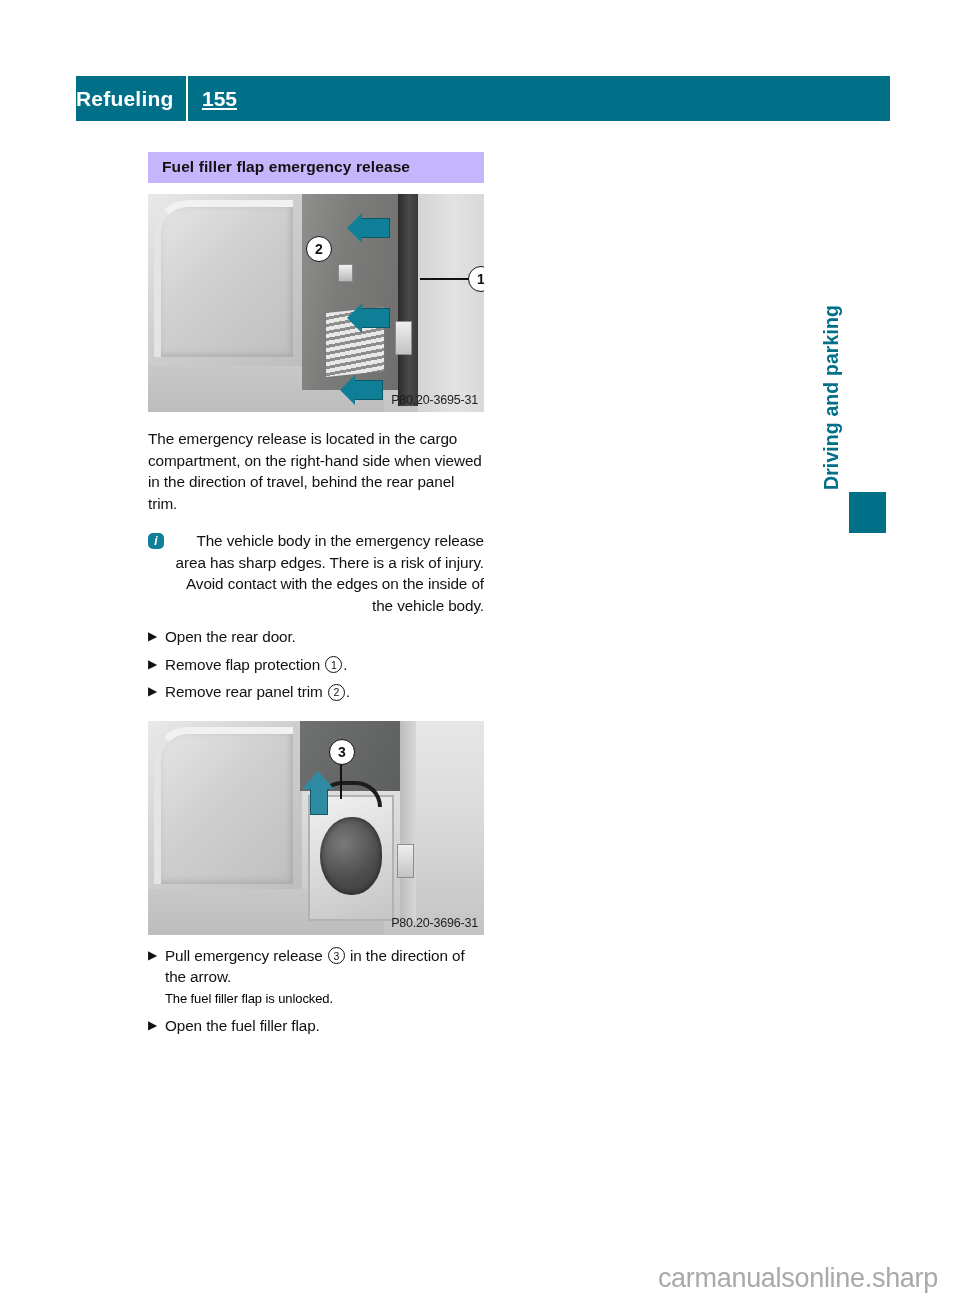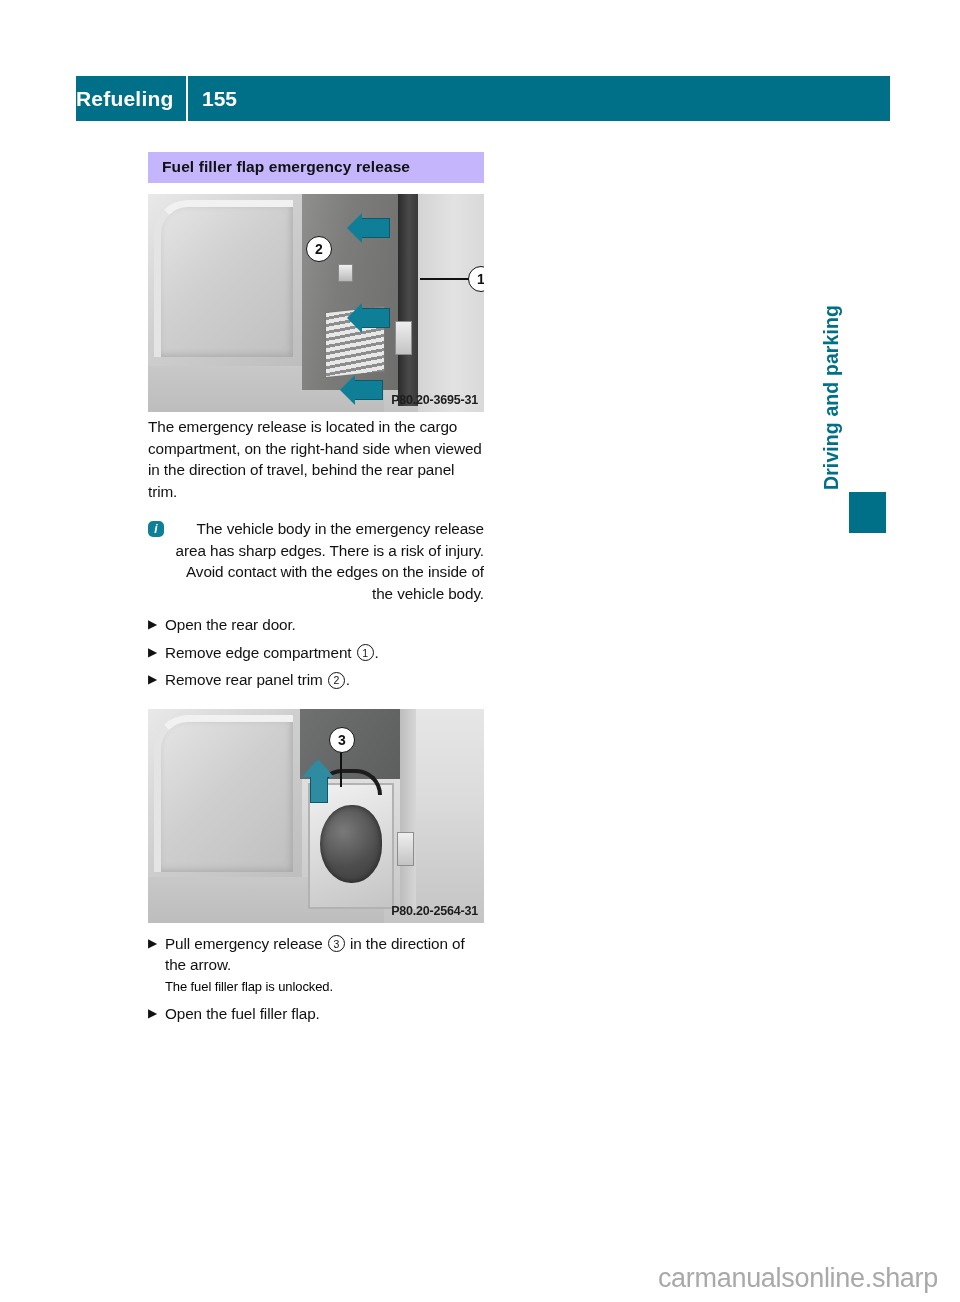--- a/index.html
+++ b/index.html
@@ -40,20 +40,21 @@
     height: 45px;
     background: #ffffff;
   }
   .header-page {
     font-size: 21px;
     font-weight: bold;
     color: #ffffff;
     width: 62px;
     text-align: center;
     line-height: 1;
+    text-decoration: underline;
   }
 
   
   .content {
     position: absolute;
     left: 148px;
     top: 152px;
     width: 336px;
   }
 
@@ -78,21 +79,21 @@
     overflow: hidden;
     background: #d8d8d8;
   }
   .figure.second { height: 214px; }
 
   .fig-caption {
     position: absolute;
     right: 6px;
     bottom: 5px;
     font-size: 12.5px;
-    font-weight: bold;
+    font-weight: normal;
     color: #1d1d1d;
     font-family: "Liberation Sans", sans-serif;
     letter-spacing: -0.2px;
   }
 
   
   .photo-bg {
     position: absolute;
     inset: 0;
     background:
@@ -255,21 +256,21 @@
     left: 252px; top: 0;
     width: 16px; height: 200px;
     background: linear-gradient(90deg, #bdbdbd, #d6d6d6);
   }
 
   
   .para {
     font-size: 15.3px;
     line-height: 21.5px;
     color: #111111;
-    margin-top: 4px;
+    margin-top: 16px;
     letter-spacing: -0.1px;
   }
 
   .note {
     display: flex;
     margin-top: 16px;
     font-size: 15.3px;
     line-height: 21.5px;
     color: #111111;
   }
@@ -408,21 +409,21 @@
     <span class="note-text">The vehicle body in the emergency release area has sharp edges. There is a risk of injury. Avoid contact with the edges on the inside of the vehicle body.</span>
   </div>
 
   <div class="steps">
     <div class="step">
       <span class="step-bullet">▶</span>
       <span class="step-text">Open the rear door.</span>
     </div>
     <div class="step">
       <span class="step-bullet">▶</span>
-      <span class="step-text"><span>Remove edge compartment </span><span class="circ">1</span><span>.</span></span>
+      <span class="step-text"><span>Remove flap protection </span><span class="circ">1</span><span>.</span></span>
     </div>
     <div class="step">
       <span class="step-bullet">▶</span>
       <span class="step-text"><span>Remove rear panel trim </span><span class="circ">2</span><span>.</span></span>
     </div>
   </div>
 
   <div class="figure second" style="margin-top:18px;">
     <div class="photo-bg"></div>
     <div class="wall-panel"></div>
@@ -433,21 +434,21 @@
     <div class="f2-tank"></div>
     <div class="f2-cable"></div>
     <div class="f2-doorstrip"></div>
     <div class="latch" style="left:250px; top:124px;"></div>
 
     <div class="arrow-up" style="left:162px; top:66px;"></div>
 
     <div class="leader-v" style="left:192px; top:40px; height:38px;"></div>
     <div class="callout" style="left:181px; top:18px;">3</div>
 
-    <div class="fig-caption">P80.20-2564-31</div>
+    <div class="fig-caption">P80.20-3696-31</div>
   </div>
 
   <div class="steps">
     <div class="step">
       <span class="step-bullet">▶</span>
       <span class="step-text"><span>Pull emergency release </span><span class="circ">3</span><span> in the direction of the arrow.</span></span>
     </div>
     <div class="step-sub">The fuel filler flap is unlocked.</div>
     <div class="step">
       <span class="step-bullet">▶</span>

